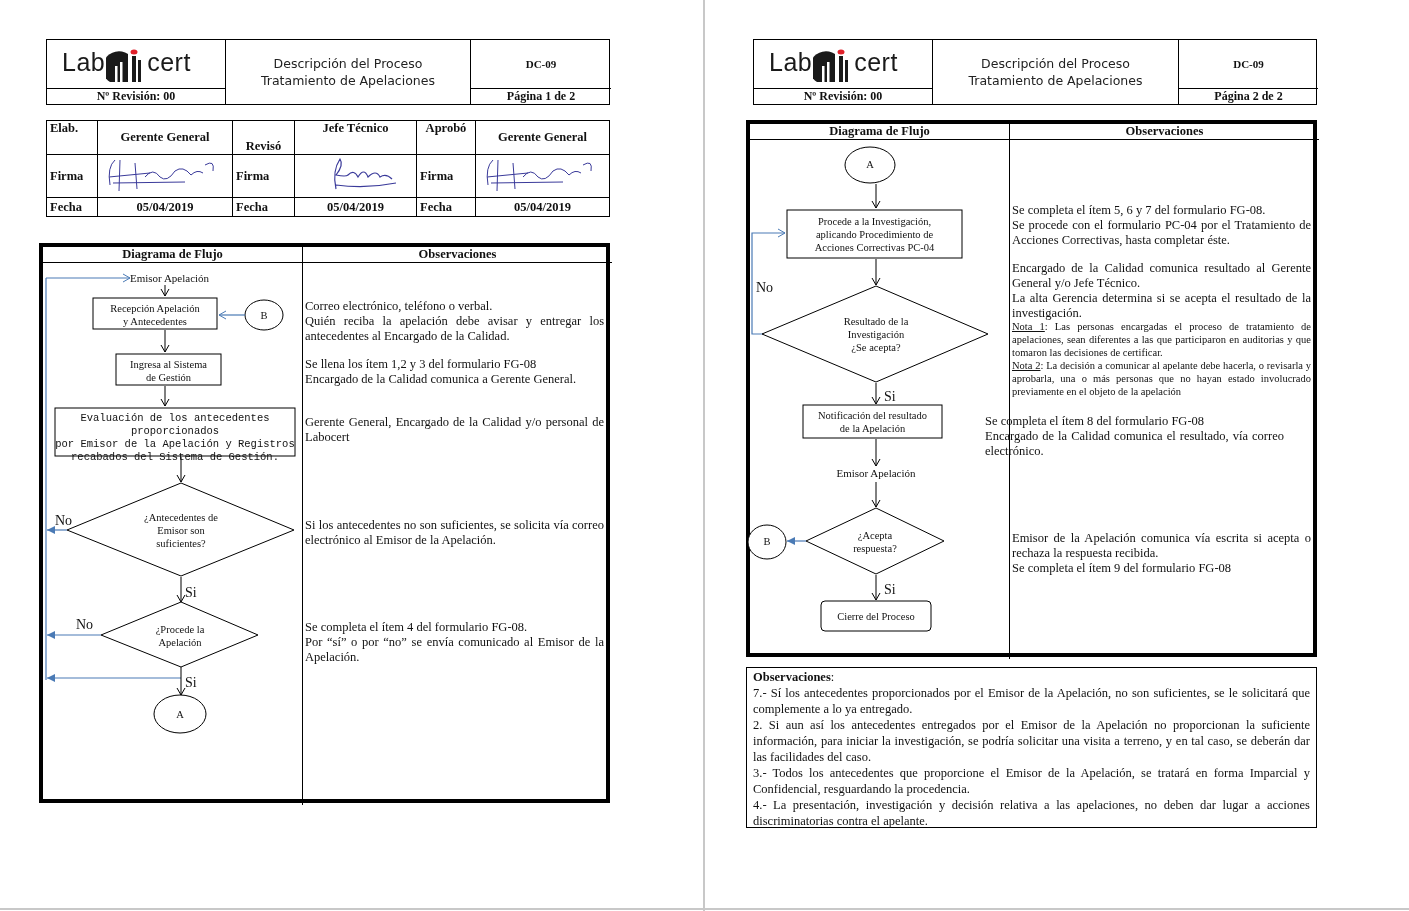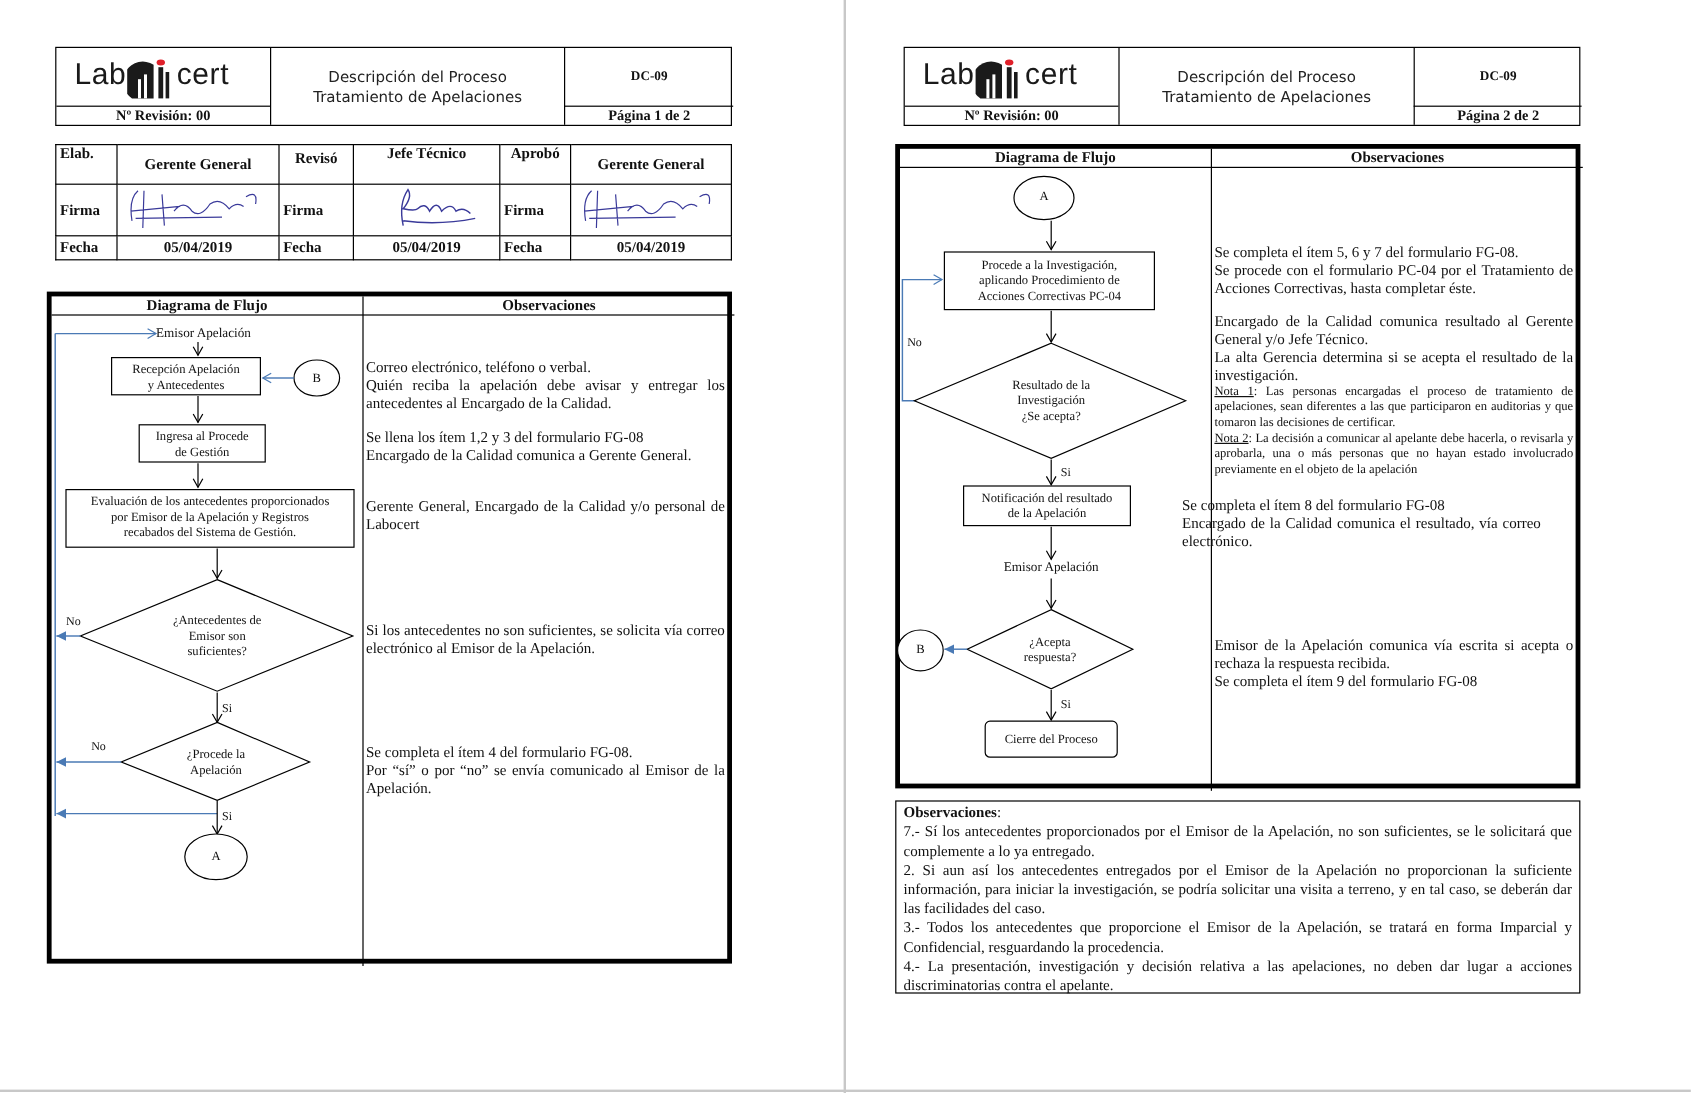--- a/index.html
+++ b/index.html
@@ -22,21 +22,21 @@
   .sig-table td { border:1px solid #000; padding:0 3px; font-weight:bold; vertical-align:top; }
   .sig-table td.c { text-align:center; }
 
   
   .flow-box { position:absolute; border:4px solid #000000; box-sizing:border-box; }
   .th { position:absolute; font-weight:bold; font-size:12.5px; text-align:center; }
   .obs { position:absolute; font-size:12.5px; line-height:15px; text-align:justify; }
   .obs.small { font-size:10.5px; line-height:13px; }
   .u { text-decoration:underline; }
   .node-text { position:absolute; text-align:center; font-size:10.5px; line-height:13px; }
-  .lbl { position:absolute; font-size:10px; }
+  .lbl { position:absolute; font-size:14px; }
   .bottom-obs { position:absolute; border:1px solid #000; box-sizing:border-box; padding:1px 6px; font-size:12.5px; line-height:16px; text-align:justify; }
 </style>
 </head>
 <body>
 
 <div class="page-sep"></div>
 <div class="bottom-line"></div>
 
 <div>
 
@@ -68,21 +68,21 @@
     </div>
     <div class="hdr-code" style="left:424px;top:18px;width:140px;">DC-09</div>
     <div class="hdr-small" style="left:424px;top:49px;width:140px;">Página 1 de 2</div>
   </div>
 
   <table class="sig-table" style="left:46px;top:120px;width:564px;height:97px;">
     <tbody>
         <tr style="height:33px;">
       <td style="width:44px;">Elab.</td>
       <td class="c" style="width:128px;padding-top:9px;">Gerente General</td>
-      <td class="c" style="width:55px;padding-top:4px;">Revisó</td>
+      <td class="c" style="width:55px;padding-top:18px;">Revisó</td>
       <td class="c" style="width:115px;">Jefe Técnico</td>
       <td class="c" style="width:52px;">Aprobó</td>
       <td class="c" style="padding-top:9px;">Gerente General</td>
     </tr>
     <tr style="height:42px;">
       <td style="vertical-align:middle;">Firma</td>
       <td class="c" style="vertical-align:middle;">
         <svg width="120" height="38" viewBox="0 0 120 38">
               <path d="M5 30 Q2 12 10 5 M4 22 L45 18 M15 5 L14 36 M30 8 L32 34 M40 22 Q48 12 55 22 Q62 28 70 16 Q78 10 86 20 Q92 14 98 18 M100 10 Q110 4 108 16 M8 28 L80 27" stroke="#3a3a9a" stroke-width="1" fill="none"></path>
             </svg>
@@ -155,24 +155,24 @@
     <ellipse cx="180" cy="714" rx="26" ry="19" fill="#fff" stroke="#000"></ellipse>
   </svg>
 
   <div class="node-text" style="left:130px;top:272px;width:95px;text-align:left;font-size:11px;">Emisor Apelación</div>
   <div class="node-text" style="left:93px;top:302px;width:124px;">
     <div>Recepción Apelación</div>
     <div>y Antecedentes</div>
   </div>
   <div class="node-text" style="left:245px;top:309px;width:38px;">B</div>
   <div class="node-text" style="left:116px;top:358px;width:105px;">
-    <div>Ingresa al Procede</div>
+    <div>Ingresa al Sistema</div>
     <div>de Gestión</div>
   </div>
-  <div class="node-text" style="left:55px;top:412px;width:240px;">
+  <div class="node-text" style="left:55px;top:412px;width:240px;font-family:Liberation Mono, monospace;">
     <div>Evaluación de los antecedentes proporcionados</div>
     <div>por Emisor de la Apelación y Registros</div>
     <div>recabados del Sistema de Gestión.</div>
   </div>
   <div class="node-text" style="left:121px;top:511px;width:120px;">
     <div>¿Antecedentes de</div>
     <div>Emisor son</div>
     <div>suficientes?</div>
   </div>
   <div class="lbl" style="left:55px;top:513px;">No</div>

